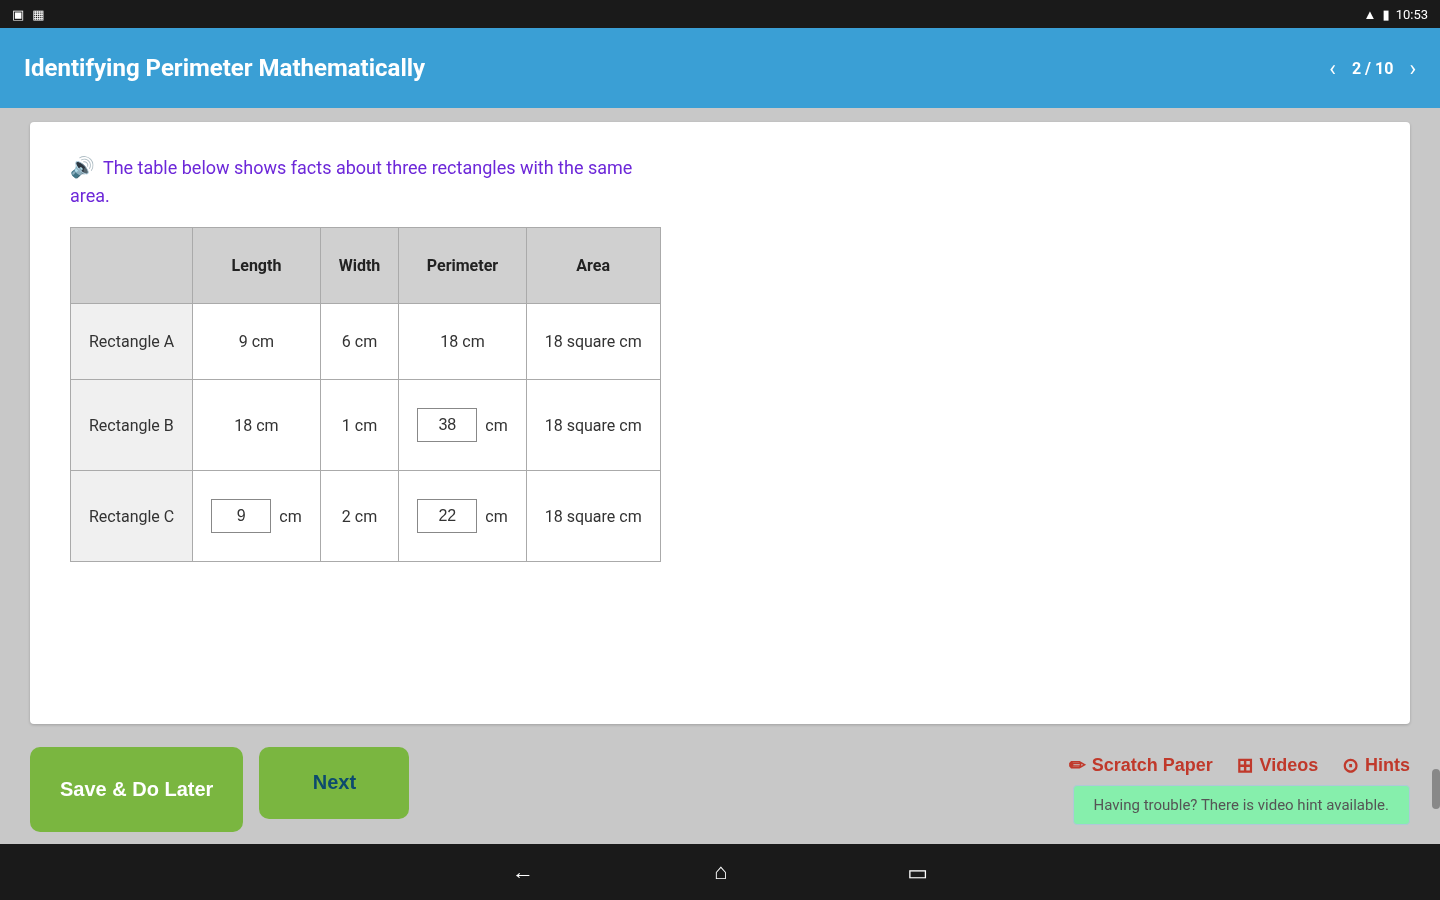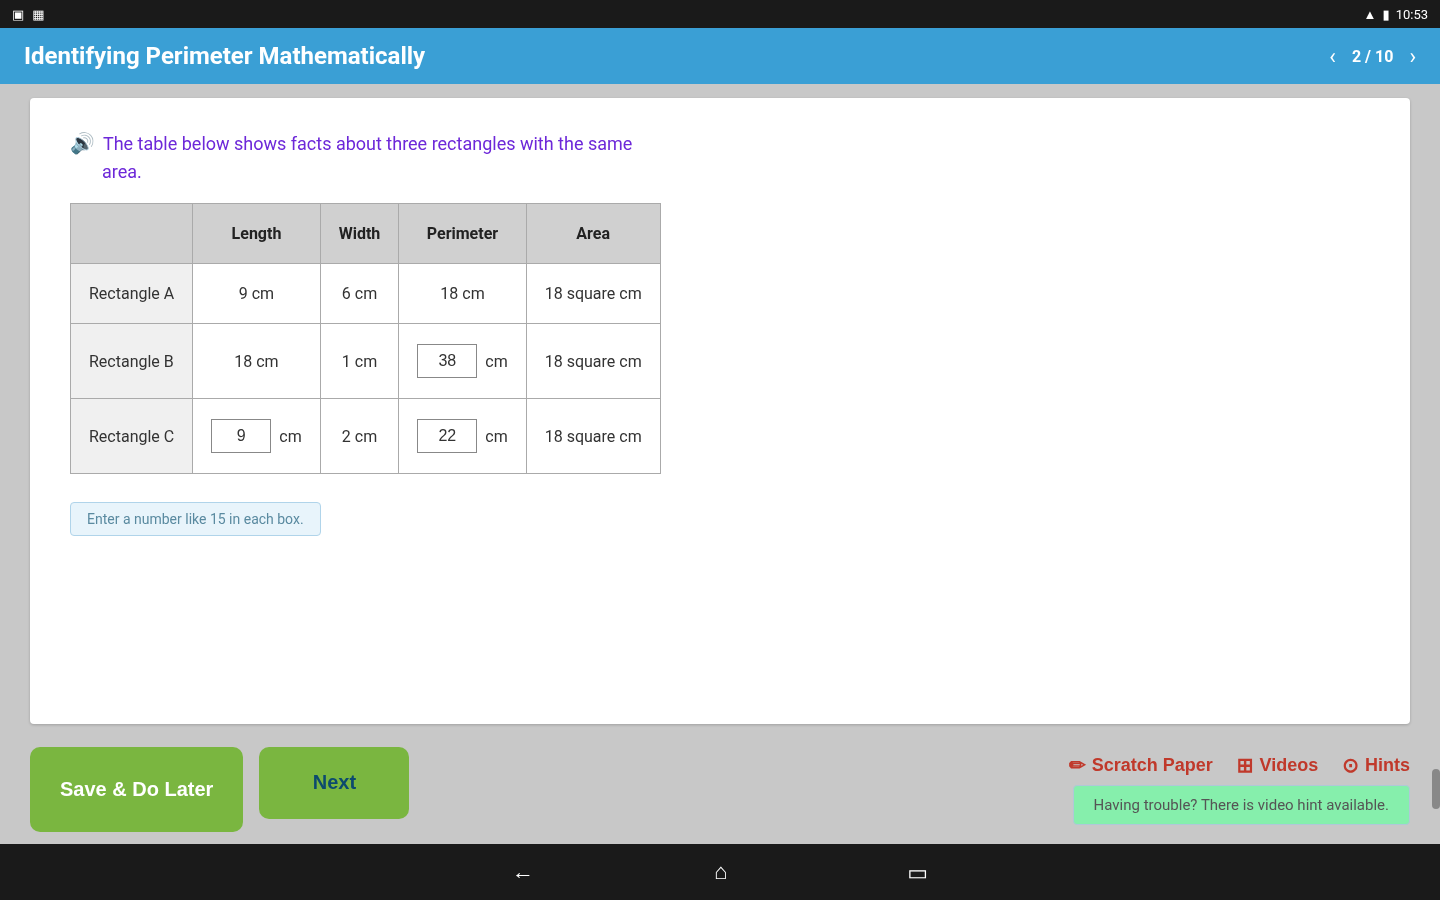--- a/index.html
+++ b/index.html
@@ -36,21 +36,21 @@
       font-size: 13px;
     }
     .status-icon {
       color: white;
       font-size: 13px;
     }
 
     
     .header {
       background: #3a9fd5;
-      height: 56px;
+      height: 80px;
       display: flex;
       align-items: center;
       justify-content: space-between;
       padding: 0 24px;
       flex-shrink: 0;
     }
     .header-title {
       color: white;
       font-size: 24px;
       font-weight: bold;
@@ -114,21 +114,21 @@
       margin-bottom: 22px;
     }
 
     
     .data-table {
       border-collapse: collapse;
       margin-bottom: 28px;
     }
     .data-table th, .data-table td {
       border: 1px solid #aaa;
-      padding: 20px 18px;
+      padding: 28px 18px;
       font-size: 16px;
       text-align: center;
     }
     .data-table th {
       background: #d0d0d0;
       font-weight: bold;
       color: #222;
     }
     .data-table td:first-child {
       text-align: left;
@@ -299,21 +299,21 @@
   </div>
 </div>
 
 <div class="main-area">
   <div class="content-wrapper">
     <div class="content-card">
 
       
       <div class="question-text">
         <span class="speaker-icon">🔊</span><span>The table below shows facts about three rectangles with the same</span><br>
-        <span style="margin-left: 32px;">area.</span>
+        <span style="">area.</span>
       </div>
 
 
       
       <table class="data-table">
         <thead>
           <tr>
             <th></th>
             <th>Length</th>
             <th>Width</th>
@@ -358,23 +358,20 @@
                 <input type="text" value="22" style="">
                 <span>cm</span>
               </div>
             </td>
             <td>18 square cm</td>
           </tr>
         </tbody>
       </table>
 
       
-      <div class="hint-box">
-        <span>Enter a number like 15 in each box.</span>
-      </div>
 
     </div>
   </div>
 
   <div class="footer">
     <div class="footer-buttons">
       <button class="btn-save">Save &amp; Do Later</button>
       <button class="btn-next">Next</button>
     </div>
 

